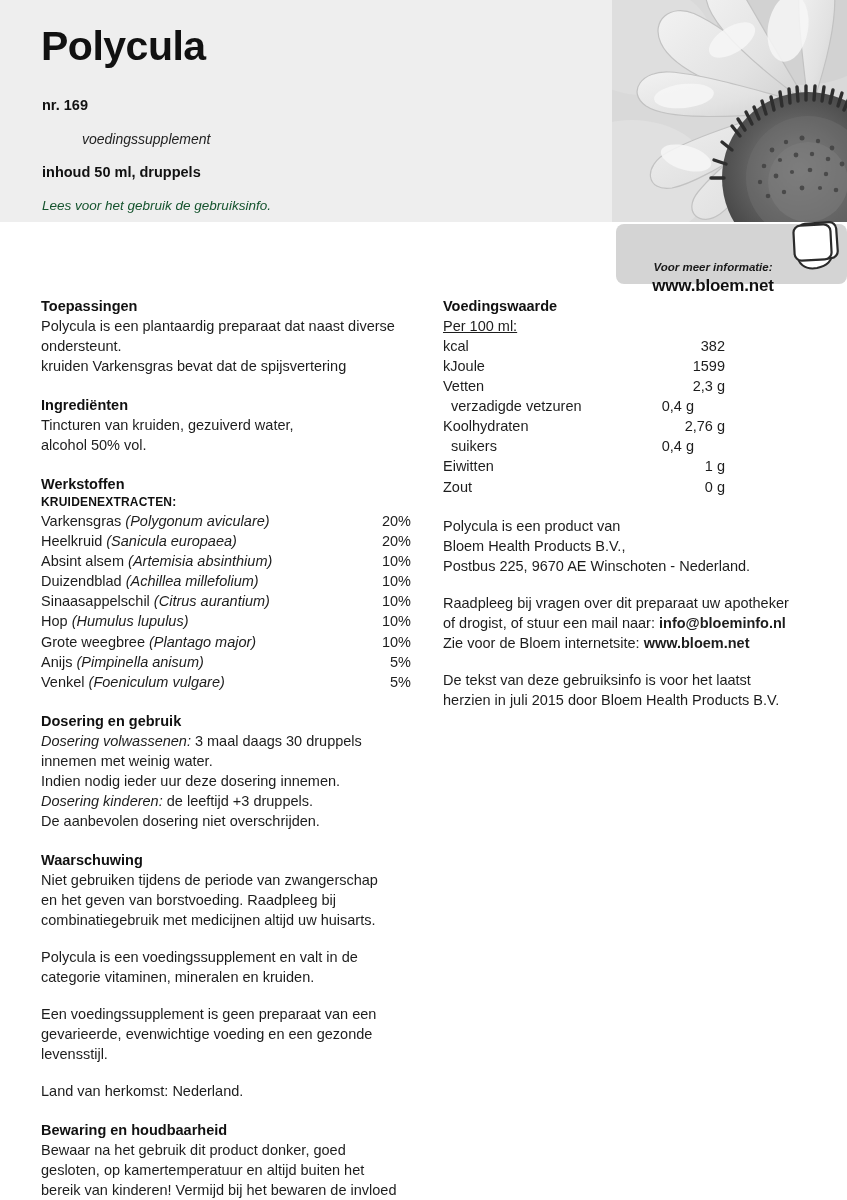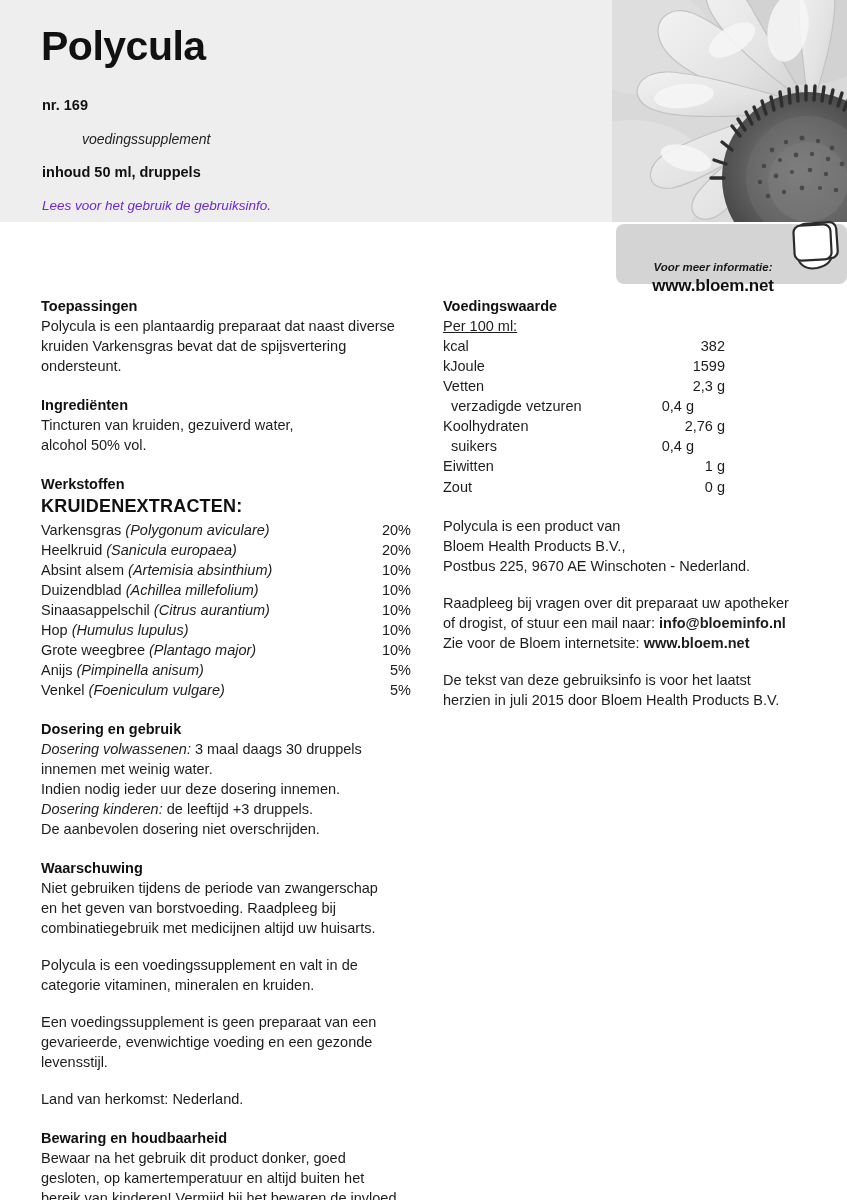--- a/index.html
+++ b/index.html
@@ -30,21 +30,21 @@
   .product-kind {
     position: absolute; left: 1px; top: 131px;
     font-size: 14px; font-style: italic; color: #222; margin-left: 40px;
   }
   .product-content {
     position: absolute; left: 1px; top: 164px;
     font-size: 14.5px; font-weight: bold; color: #111;
   }
   .product-read {
     position: absolute; left: 1px; top: 198px;
-    font-size: 13.5px; font-style: italic; color: #6d28d9;
+    font-size: 13.5px; font-style: italic; color: #14532d;
   }
 
   
   .header-image {
     position: absolute; left: 612px; top: 0; width: 235px; height: 222px;
     overflow: hidden; background: #d8d8d8;
   }
   .header-image svg { display: block; }
 
   
@@ -77,21 +77,21 @@
 
   h2.sec {
     font-size: 14.5px; font-weight: bold; color: #111;
     line-height: 1.38; margin: 0;
   }
   .body-line {
     font-size: 14.5px; line-height: 1.38; color: #1d1d1d;
   }
   .gap-sec { height: 19px; }
   .gap-para { height: 17px; }
-  .caps { font-size: 18px; font-weight: bold; letter-spacing: 0.2px; color: #111; line-height: 1.42;}
+  .caps { font-size: 12px; font-weight: bold; letter-spacing: 0.2px; color: #111; line-height: 1.42;}
 
   
   table.herbs { width: 100%; border-collapse: collapse; }
   table.herbs td {
     font-size: 14.5px; line-height: 1.385; padding: 0; color: #1d1d1d;
     vertical-align: top;
   }
   table.herbs td.pct { text-align: right; width: 56px; white-space: nowrap; }
   table.herbs td.nm i { font-style: italic; }
 
@@ -231,22 +231,22 @@
       <rect x="8" y="5" width="38" height="36" rx="7" fill="#ffffff" stroke="#2b2b2b" stroke-width="2.2" transform="rotate(-4 27 23)"></rect>
       <rect x="3" y="7" width="37" height="35" rx="7" fill="#ffffff" stroke="#2b2b2b" stroke-width="2.2" transform="rotate(-3 21 24)"></rect>
     </svg>
   </div>
 
   <div class="col-left">
 
     <section>
       <h2 class="sec">Toepassingen</h2>
       <div class="body-line">Polycula is een plantaardig preparaat dat naast diverse</div>
+      <div class="body-line">ondersteunt.</div>
       <div class="body-line">kruiden Varkensgras bevat dat de spijsvertering</div>
-      <div class="body-line">ondersteunt.</div>
     </section>
 
     <div class="gap-sec"></div>
 
     <section>
       <h2 class="sec">Ingrediënten</h2>
       <div class="body-line">Tincturen van kruiden, gezuiverd water,</div>
       <div class="body-line">alcohol 50% vol.</div>
     </section>
 

